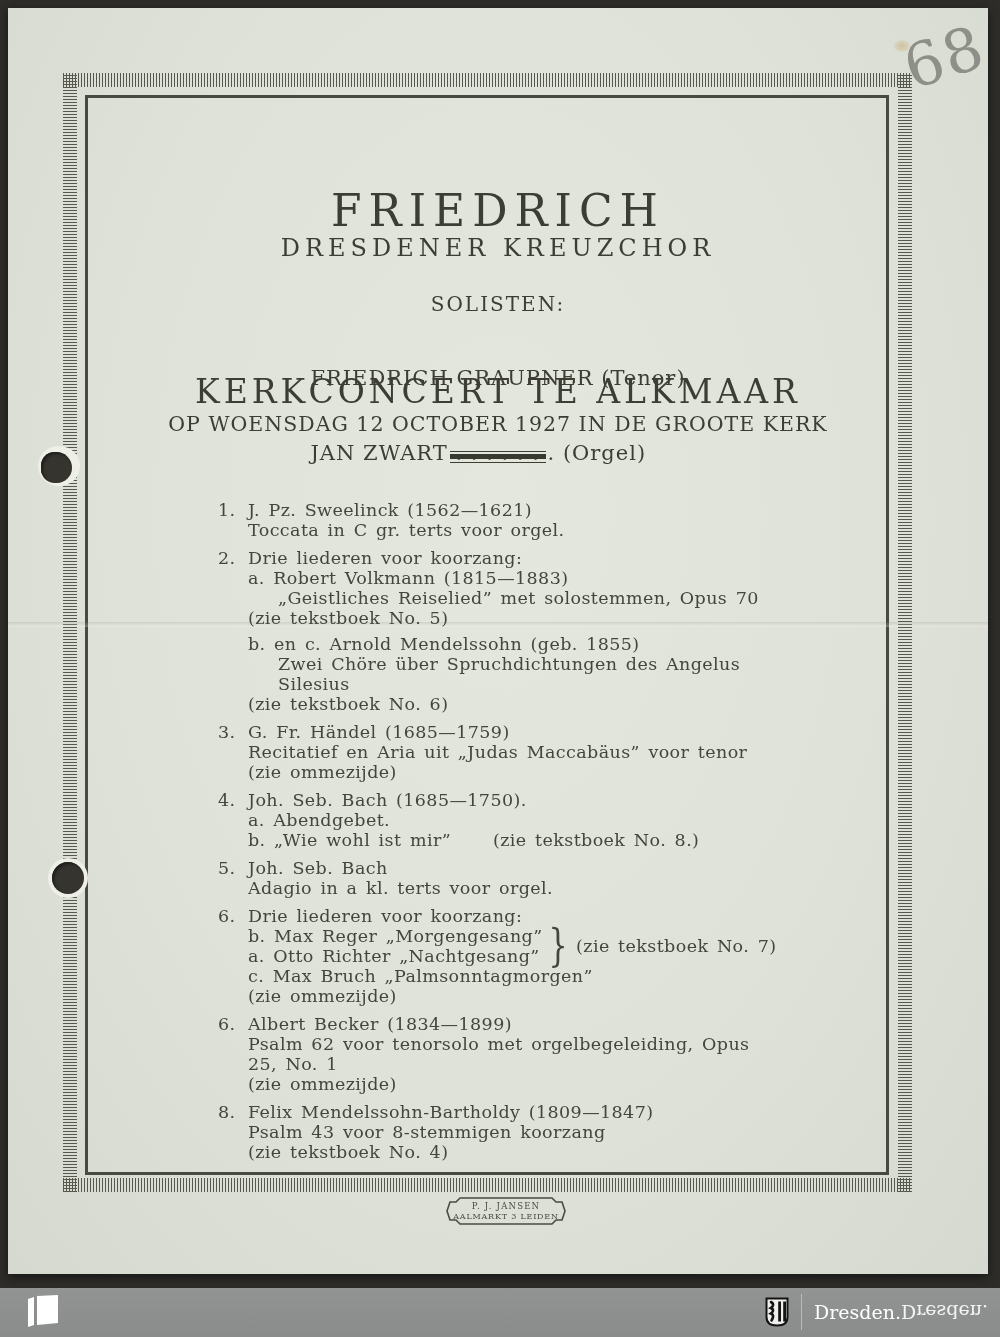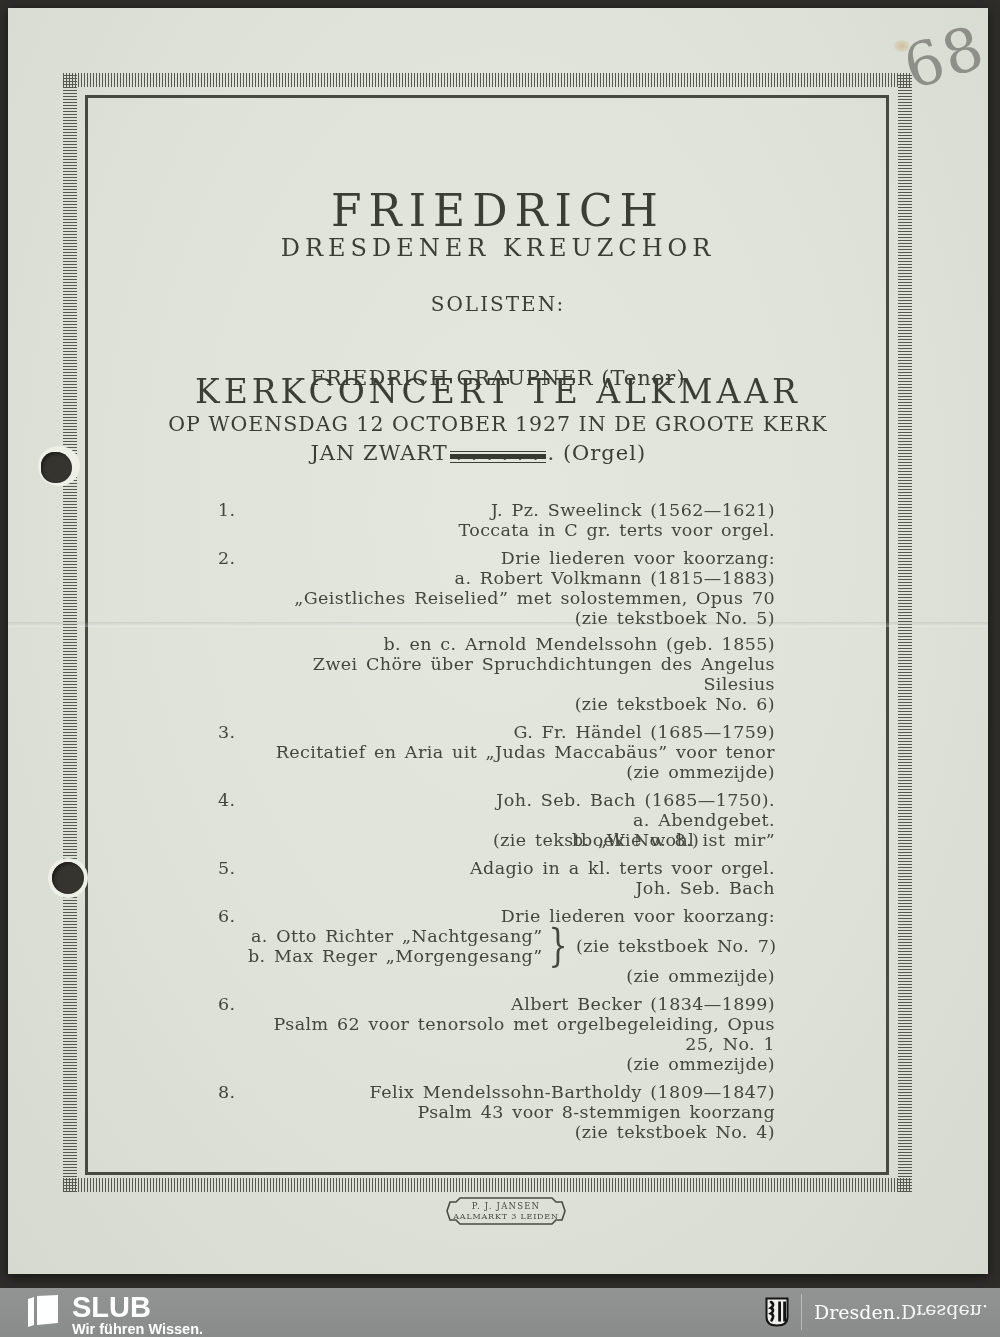--- a/index.html
+++ b/index.html
@@ -31,21 +31,21 @@
   .double-rule{position:absolute;left:80px;top:443px;width:820px;}
   .double-rule .bar{margin:0 auto;width:96px;height:10px;
     border-top:1.5px solid #3c3e34;border-bottom:1px solid #3c3e34;position:relative;}
   .double-rule .bar::after{content:"";position:absolute;left:0;right:0;top:2px;height:4.5px;background:#383a30;}
   
   .list{position:absolute;left:210px;top:492px;width:557px;color:#44463c;
         font-size:17.5px;line-height:20px;letter-spacing:.4px;word-spacing:2.5px;}
   .prog-item{display:flex;margin-bottom:8px;}
   .prog-no{width:30px;flex:0 0 30px;}
   .prog-body{flex:1;position:relative;}
-  .prog-line{position:relative;text-align:right;}
+  .prog-line{position:relative;}
   .prog-line.ind{padding-left:30px;}
   .prog-line.right{}
   .prog-line.gap{margin-top:6px;}
   .inline-note{position:absolute;left:245px;top:0;white-space:nowrap;}
   .brace-row{display:flex;align-items:center;}
   .brace-lines{flex:0 0 auto;}
   .brace-glyph{font-size:30px;transform:scaleY(1.5);margin:0 8px 0 6px;color:#44463c;}
   .brace-note{white-space:nowrap;}
   
   .cartouche{position:absolute;left:438px;top:1188px;width:120px;height:30px;}
@@ -152,36 +152,37 @@
           <div class="prog-no">4.</div>
           <div class="prog-body">
             <div class="prog-line">Joh. Seb. Bach (1685—1750).</div>
             <div class="prog-line">a. Abendgebet.</div>
             <div class="prog-line">b. „Wie wohl ist mir”<span class="inline-note">(zie tekstboek No. 8.)</span></div>
           </div>
         </div>
         <div class="prog-item">
           <div class="prog-no">5.</div>
           <div class="prog-body">
+            <div class="prog-line">Joh. Seb. Bach</div>
             <div class="prog-line">Adagio in a kl. terts voor orgel.</div>
-            <div class="prog-line">Joh. Seb. Bach</div>
           </div>
         </div>
         <div class="prog-item">
           <div class="prog-no">6.</div>
           <div class="prog-body">
             <div class="prog-line">Drie liederen voor koorzang:</div>
             <div class="brace-row">
               <div class="brace-lines">
+                <div class="prog-line">b. Max Reger „Morgengesang”</div>
                 <div class="prog-line">a. Otto Richter „Nachtgesang”</div>
-                <div class="prog-line">b. Max Reger „Morgengesang”</div>
               </div>
               <span class="brace-glyph">}</span>
               <span class="brace-note">(zie tekstboek No. 7)</span>
             </div>
+            <div class="prog-line">c. Max Bruch „Palmsonntagmorgen”</div>
             <div class="prog-line right">(zie ommezijde)</div>
           </div>
         </div>
         <div class="prog-item">
           <div class="prog-no">6.</div>
           <div class="prog-body">
             <div class="prog-line">Albert Becker (1834—1899)</div>
             <div class="prog-line">Psalm 62 voor tenorsolo met orgelbegeleiding, Opus 25, No. 1</div>
             <div class="prog-line right">(zie ommezijde)</div>
           </div>
@@ -204,24 +205,20 @@
       </svg>
     </div>
   </div>
 
   <div class="footer">
     <div class="slub-block">
       <svg class="slub-icon" viewBox="0 0 34 32">
         <polygon points="0,4 6,2 6,30 0,32" fill="#ffffff"></polygon>
         <polygon points="9,1 30,0 30,28 9,30" fill="#ffffff"></polygon>
       </svg>
-      <div class="slub-text">
-        <div class="name">SLUB</div>
-        <div class="tagline">Wir führen Wissen.</div>
-      </div>
     </div>
     <div class="dresden-block">
       <svg class="coat" viewBox="0 0 24 30">
         <path d="M1.5,1.5 H22.5 V20 Q22.5,28.5 12,28.5 Q1.5,28.5 1.5,20 Z" fill="#efefed" stroke="#141414" stroke-width="2"></path>
         <path d="M6,5 C9.5,7 8,9.5 5.8,11 C9.5,12.5 8,15 5.8,16.5 C9.5,18 8,21 6.5,23.5" fill="none" stroke="#141414" stroke-width="2.6" stroke-linecap="round"></path>
         <rect x="13.2" y="4.5" width="2.8" height="20" fill="#141414"></rect>
         <rect x="18.2" y="4.5" width="2.8" height="20" fill="#141414"></rect>
       </svg>
       <div class="vdiv"></div>
       <div class="dresden-text">

